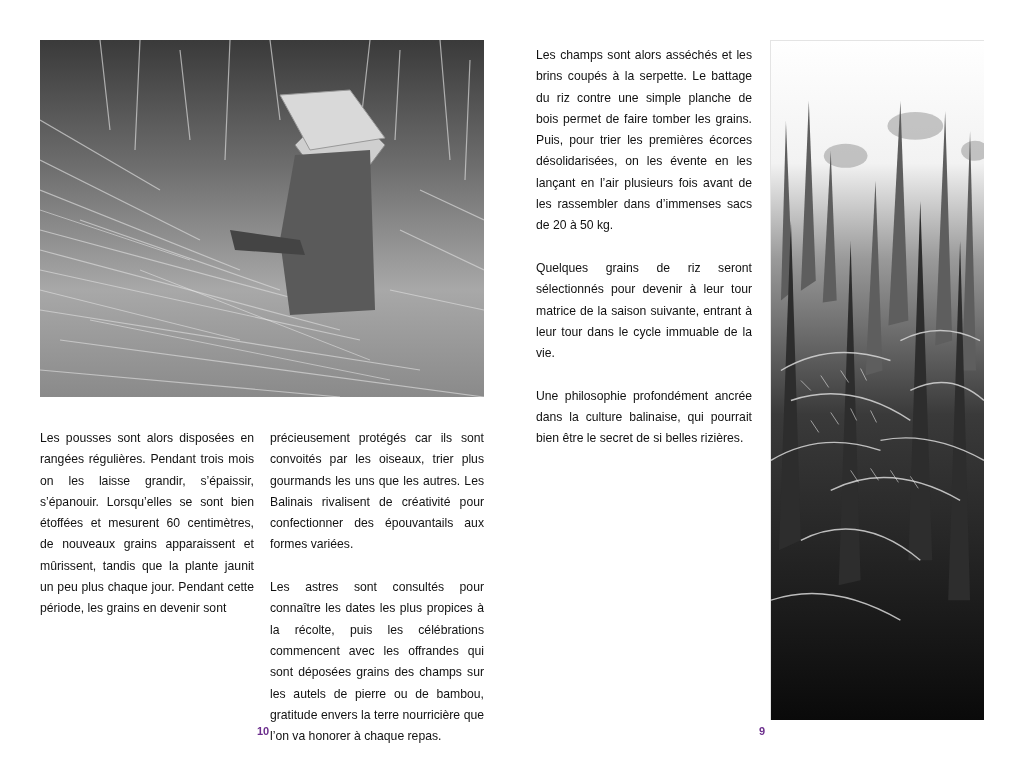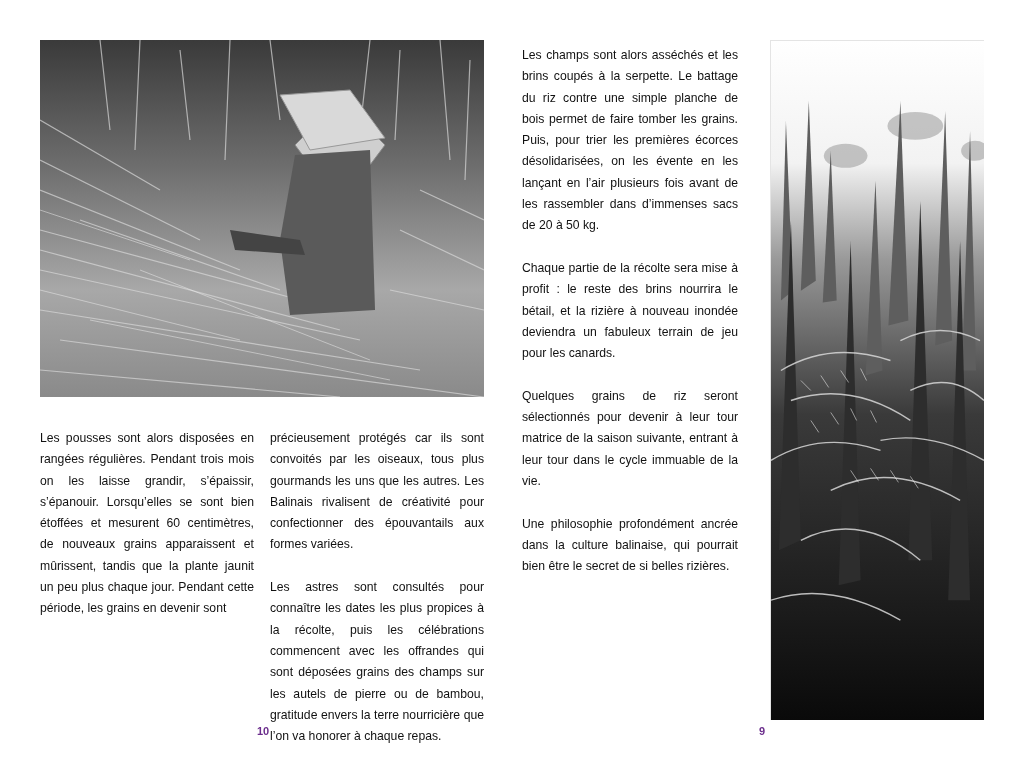--- a/index.html
+++ b/index.html
@@ -6,21 +6,21 @@
   body { width:1024px; height:760px; position:relative; overflow:hidden;
          font-family:"Liberation Sans", sans-serif; color:#111; }
   .photo { position:absolute; overflow:hidden; }
   .photo svg { display:block; width:100%; height:100%; }
   #photo-left { left:40px; top:40px; width:444px; height:357px; }
   #photo-right { left:770px; top:40px; width:214px; height:680px; border-top:1px solid #e4e4e4; border-left:1px solid #e4e4e4; box-sizing:border-box; }
   .col { position:absolute; width:214px; font-size:12.2px; line-height:21.3px; text-align:justify; }
   .col p { margin:0 0 21.3px 0; hyphens:auto; }
   #col-1 { left:40px; top:428px; }
   #col-2 { left:270px; top:428px; }
-  #col-3 { left:522px; top:45px; width:216px; }
+  #col-3 { left:536px; top:45px; width:216px; }
   .folio { position:absolute; top:725px; font-size:11px; font-weight:bold; color:#6b2d8c; }
   #folio-left { left:257px; }
   #folio-right { left:759px; }
 </style>
 </head>
 <body>
 
 <div class="photo" id="photo-left">
   <svg viewBox="0 0 444 357" preserveAspectRatio="none">
     <defs>
@@ -45,28 +45,27 @@
     <path d="M240 55 L310 50 L345 98 L270 110 Z" fill="#d9d9d9" stroke="#999" stroke-width="1"></path>
     <path d="M255 115 L330 110 L335 270 L250 275 L240 200 Z" fill="#5a5a5a"></path>
     <path d="M190 190 L260 200 L265 215 L195 210 Z" fill="#444"></path>
   </svg>
 </div>
 
 <div class="col" id="col-1">
   <p>Les pousses sont alors disposées en rangées régulières. Pendant trois mois on les laisse grandir, s’épaissir, s’épanouir. Lorsqu’elles se sont bien étoffées et mesurent 60 centimètres, de nouveaux grains apparaissent et mûrissent, tandis que la plante jaunit un peu plus chaque jour. Pendant cette période, les grains en devenir sont</p>
 </div>
 <div class="col" id="col-2">
-  <p>précieusement protégés car ils sont convoités par les oiseaux, tous plus gourmands les uns que les autres. Les Balinais rivalisent de créativité pour confectionner des épouvantails aux formes variées.</p>
+  <p>précieusement protégés car ils sont convoités par les oiseaux, trier plus gourmands les uns que les autres. Les Balinais rivalisent de créativité pour confectionner des épouvantails aux formes variées.</p>
   <p>Les astres sont consultés pour connaître les dates les plus propices à la récolte, puis les célébrations commencent avec les offrandes qui sont déposées grains des champs sur les autels de pierre ou de bambou, gratitude envers la terre nourricière que l’on va honorer à chaque repas.</p>
 </div>
 <div class="folio" id="folio-left">10</div>
 
 <div class="col" id="col-3">
   <p>Les champs sont alors asséchés et les brins coupés à la serpette. Le battage du riz contre une simple planche de bois permet de faire tomber les grains. Puis, pour trier les premières écorces désolidarisées, on les évente en les lançant en l’air plusieurs fois avant de les rassembler dans d’immenses sacs de 20 à 50 kg.</p>
-  <p>Chaque partie de la récolte sera mise à profit : le reste des brins nourrira le bétail, et la rizière à nouveau inondée deviendra un fabuleux terrain de jeu pour les canards.</p>
   <p>Quelques grains de riz seront sélectionnés pour devenir à leur tour matrice de la saison suivante, entrant à leur tour dans le cycle immuable de la vie.</p>
   <p>Une philosophie profondément ancrée dans la culture balinaise, qui pourrait bien être le secret de si belles rizières.</p>
 </div>
 
 <div class="photo" id="photo-right">
   <svg viewBox="0 0 214 680" preserveAspectRatio="none">
     <defs>
       <linearGradient id="lg2" x1="0" y1="0" x2="0" y2="1">
         <stop offset="0" stop-color="#ffffff"></stop>
         <stop offset="0.18" stop-color="#f2f2f2"></stop>

